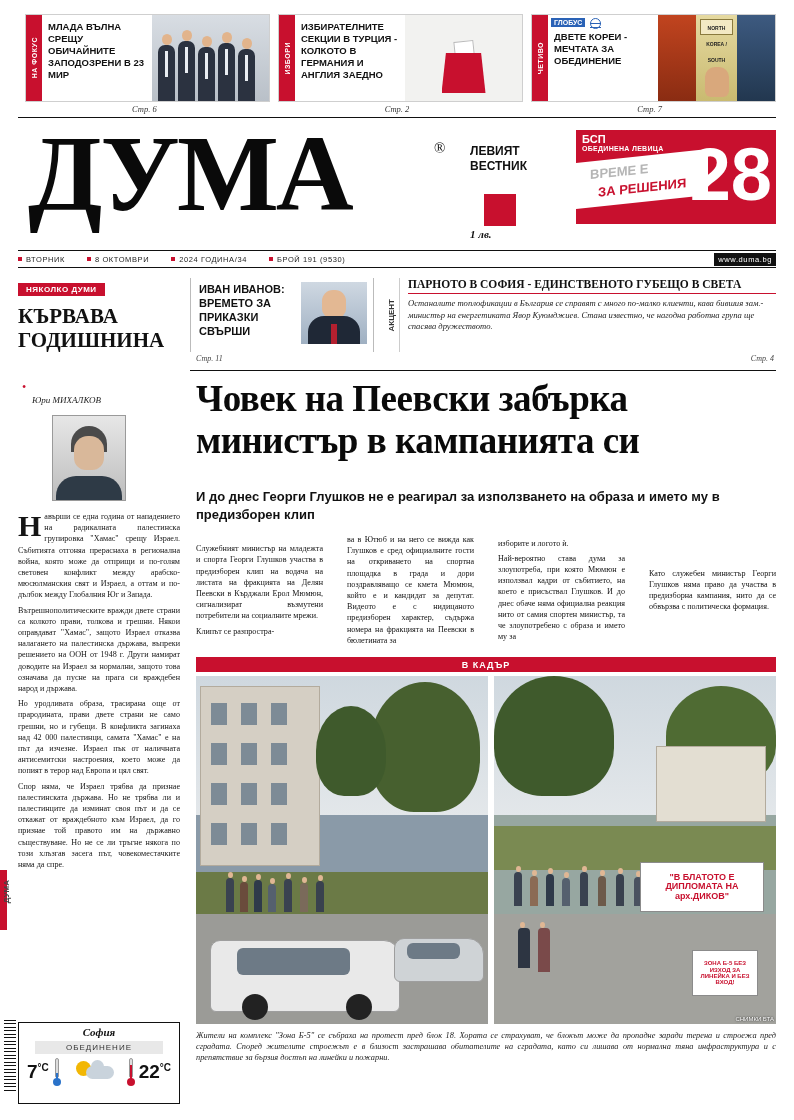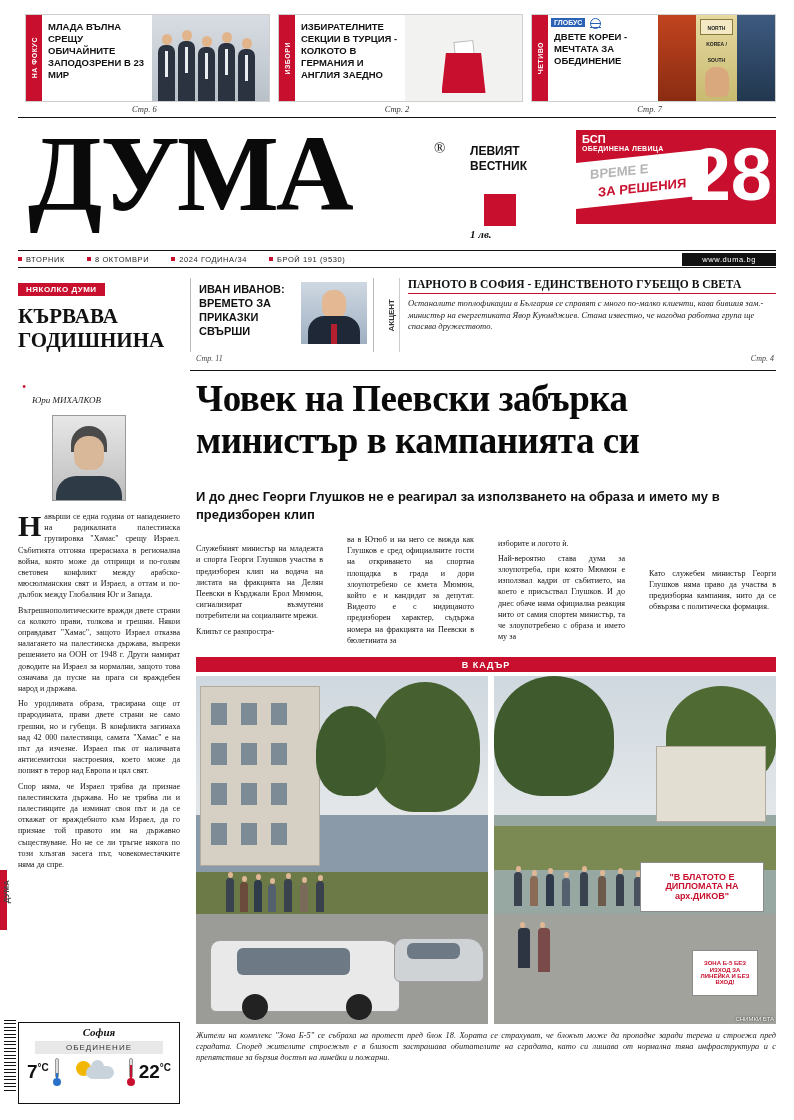--- a/index.html
+++ b/index.html
@@ -173,21 +173,21 @@
   }
   .issue-bar {
     position: absolute; top: 250px; left: 18px; right: 18px; height: 18px;
     border-top: 1.5px solid #111; border-bottom: 1.5px solid #111;
     display: flex; align-items: center;
     font-family: "Liberation Sans", sans-serif; font-size: 7.5px; letter-spacing: .6px; color: #222;
   }
   .issue-bar .it { display: flex; align-items: center; margin-right: 22px; }
   .issue-bar .sq { width: 4px; height: 4px; background: #c8102e; margin-right: 4px; }
   .issue-bar .site {
-    margin-left: auto; background: #111; color: #fff; padding: 2px 20px; font-size: 7.5px;
+    margin-left: auto; background: #111; color: #fff; padding: 2px 4px; font-size: 7.5px;
   }
 
   
   .band2 { position: absolute; top: 278px; left: 18px; right: 18px; height: 92px; }
   .b2-col1 { position: absolute; left: 0; top: 0; width: 160px; }
   .redtag {
     display: inline-block; background: #c8102e; color: #fff;
     font-family: "Liberation Sans", sans-serif; font-size: 8px; font-weight: bold;
     padding: 2px 8px; letter-spacing: .5px;
   }
@@ -565,21 +565,21 @@
       <p>Спор няма, че Израел трябва да признае палестинската държава. Но не трябва ли и палестинците да изминат своя път и да се откажат от враждебното към Израел, да го признае той правото им на държавно съществуване. Но не се ли тръгне някога по този хлъзгав засега път, човекоместачките няма да спре.</p>
     </div>
   </div>
 
   <div class="art-cols">
     <div class="c">
       <p>Служебният министър на младежта и спорта Георги Глушков участва в предизборен клип на водача на листата на фракцията на Делян Пеевски в Кърджали Ерол Мюмюн, сигнализират възмутени потребители на социалните мрежи.</p>
       <p>Клипът се разпростра-</p>
     </div>
     <div class="c">
-      <p>ва в Ютюб и на него се вижда как Глушков е сред официалните гости на откриването на спортна площадка в града и дори злоупотребено се кмета Мюмюн, който е и кандидат за депутат. Видеото е с нидицаното предизборен характер, съдържа номера на фракцията на Пеевски в бюлетината за</p>
+      <p>ва в Ютюб и на него се вижда как Глушков е сред официалните гости на откриването на спортна площадка в града и дори поздравляващо се кмета Мюмюн, който е и кандидат за депутат. Видеото е с нидицаното предизборен характер, съдържа номера на фракцията на Пеевски в бюлетината за</p>
     </div>
     <div class="c">
       <p>изборите и логото ѝ.</p>
       <p>Най-вероятно става дума за злоупотреба, при която Мюмюн е използвал кадри от събитието, на което е присъствал Глушков. И до днес обаче няма официална реакция нито от самия спортен министър, та че злоупотребено с образа и името му за</p>
     </div>
     <div class="c">
       <p>Като служебен министър Георги Глушков няма право да участва в предизборна кампания, нито да се обвързва с политическа формация.</p>
     </div>
   </div>
 

